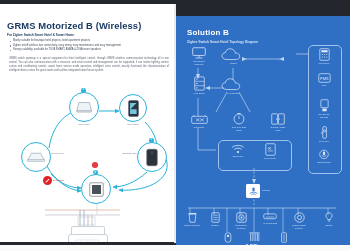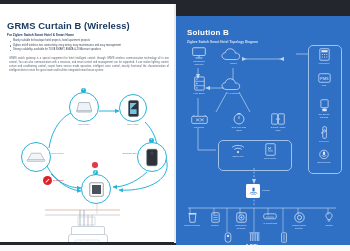--- a/index.html
+++ b/index.html
@@ -51,21 +51,21 @@
 </head>
 <body>
 
 <div class="stage">
 
   <div class="gutter"></div>
 
   <div class="page-left">
     <div class="page-left-inner">
 
-      <div class="doc-title">GRMS Curtain B (Wireless)</div>
+      <div class="doc-title">GRMS Motorized B (Wireless)</div>
       <div class="doc-sub">For Zigbee Switch Smart Hotel &amp; Smart Home</div>
 
       <div class="bullets">
         <div class="bullet">Mainly suitable for boutique hotel projects, hotel apartment projects</div>
         <div class="bullet">Zigbee on/off wireless two connectivity, easy wiring, easy maintenance and easy management</div>
         <div class="bullet">Strong scalability, available for TUYA SMART, AVATA &amp; ZIGA smart speakers</div>
       </div>
 
       <div class="para">GRMS switch gateway is a special equipment for hotel intelligent control; through GRMS wireless communication technology all in one control, You can also communication with a smart-on, and smart control and management can be supported. It can realize lighting control, curtain and conditioning control, carpet home service mode operation, intelligent voice control, exactly functional the characterization of intelligent device return the guest room and facilities integrated smart house system.</div>
 

